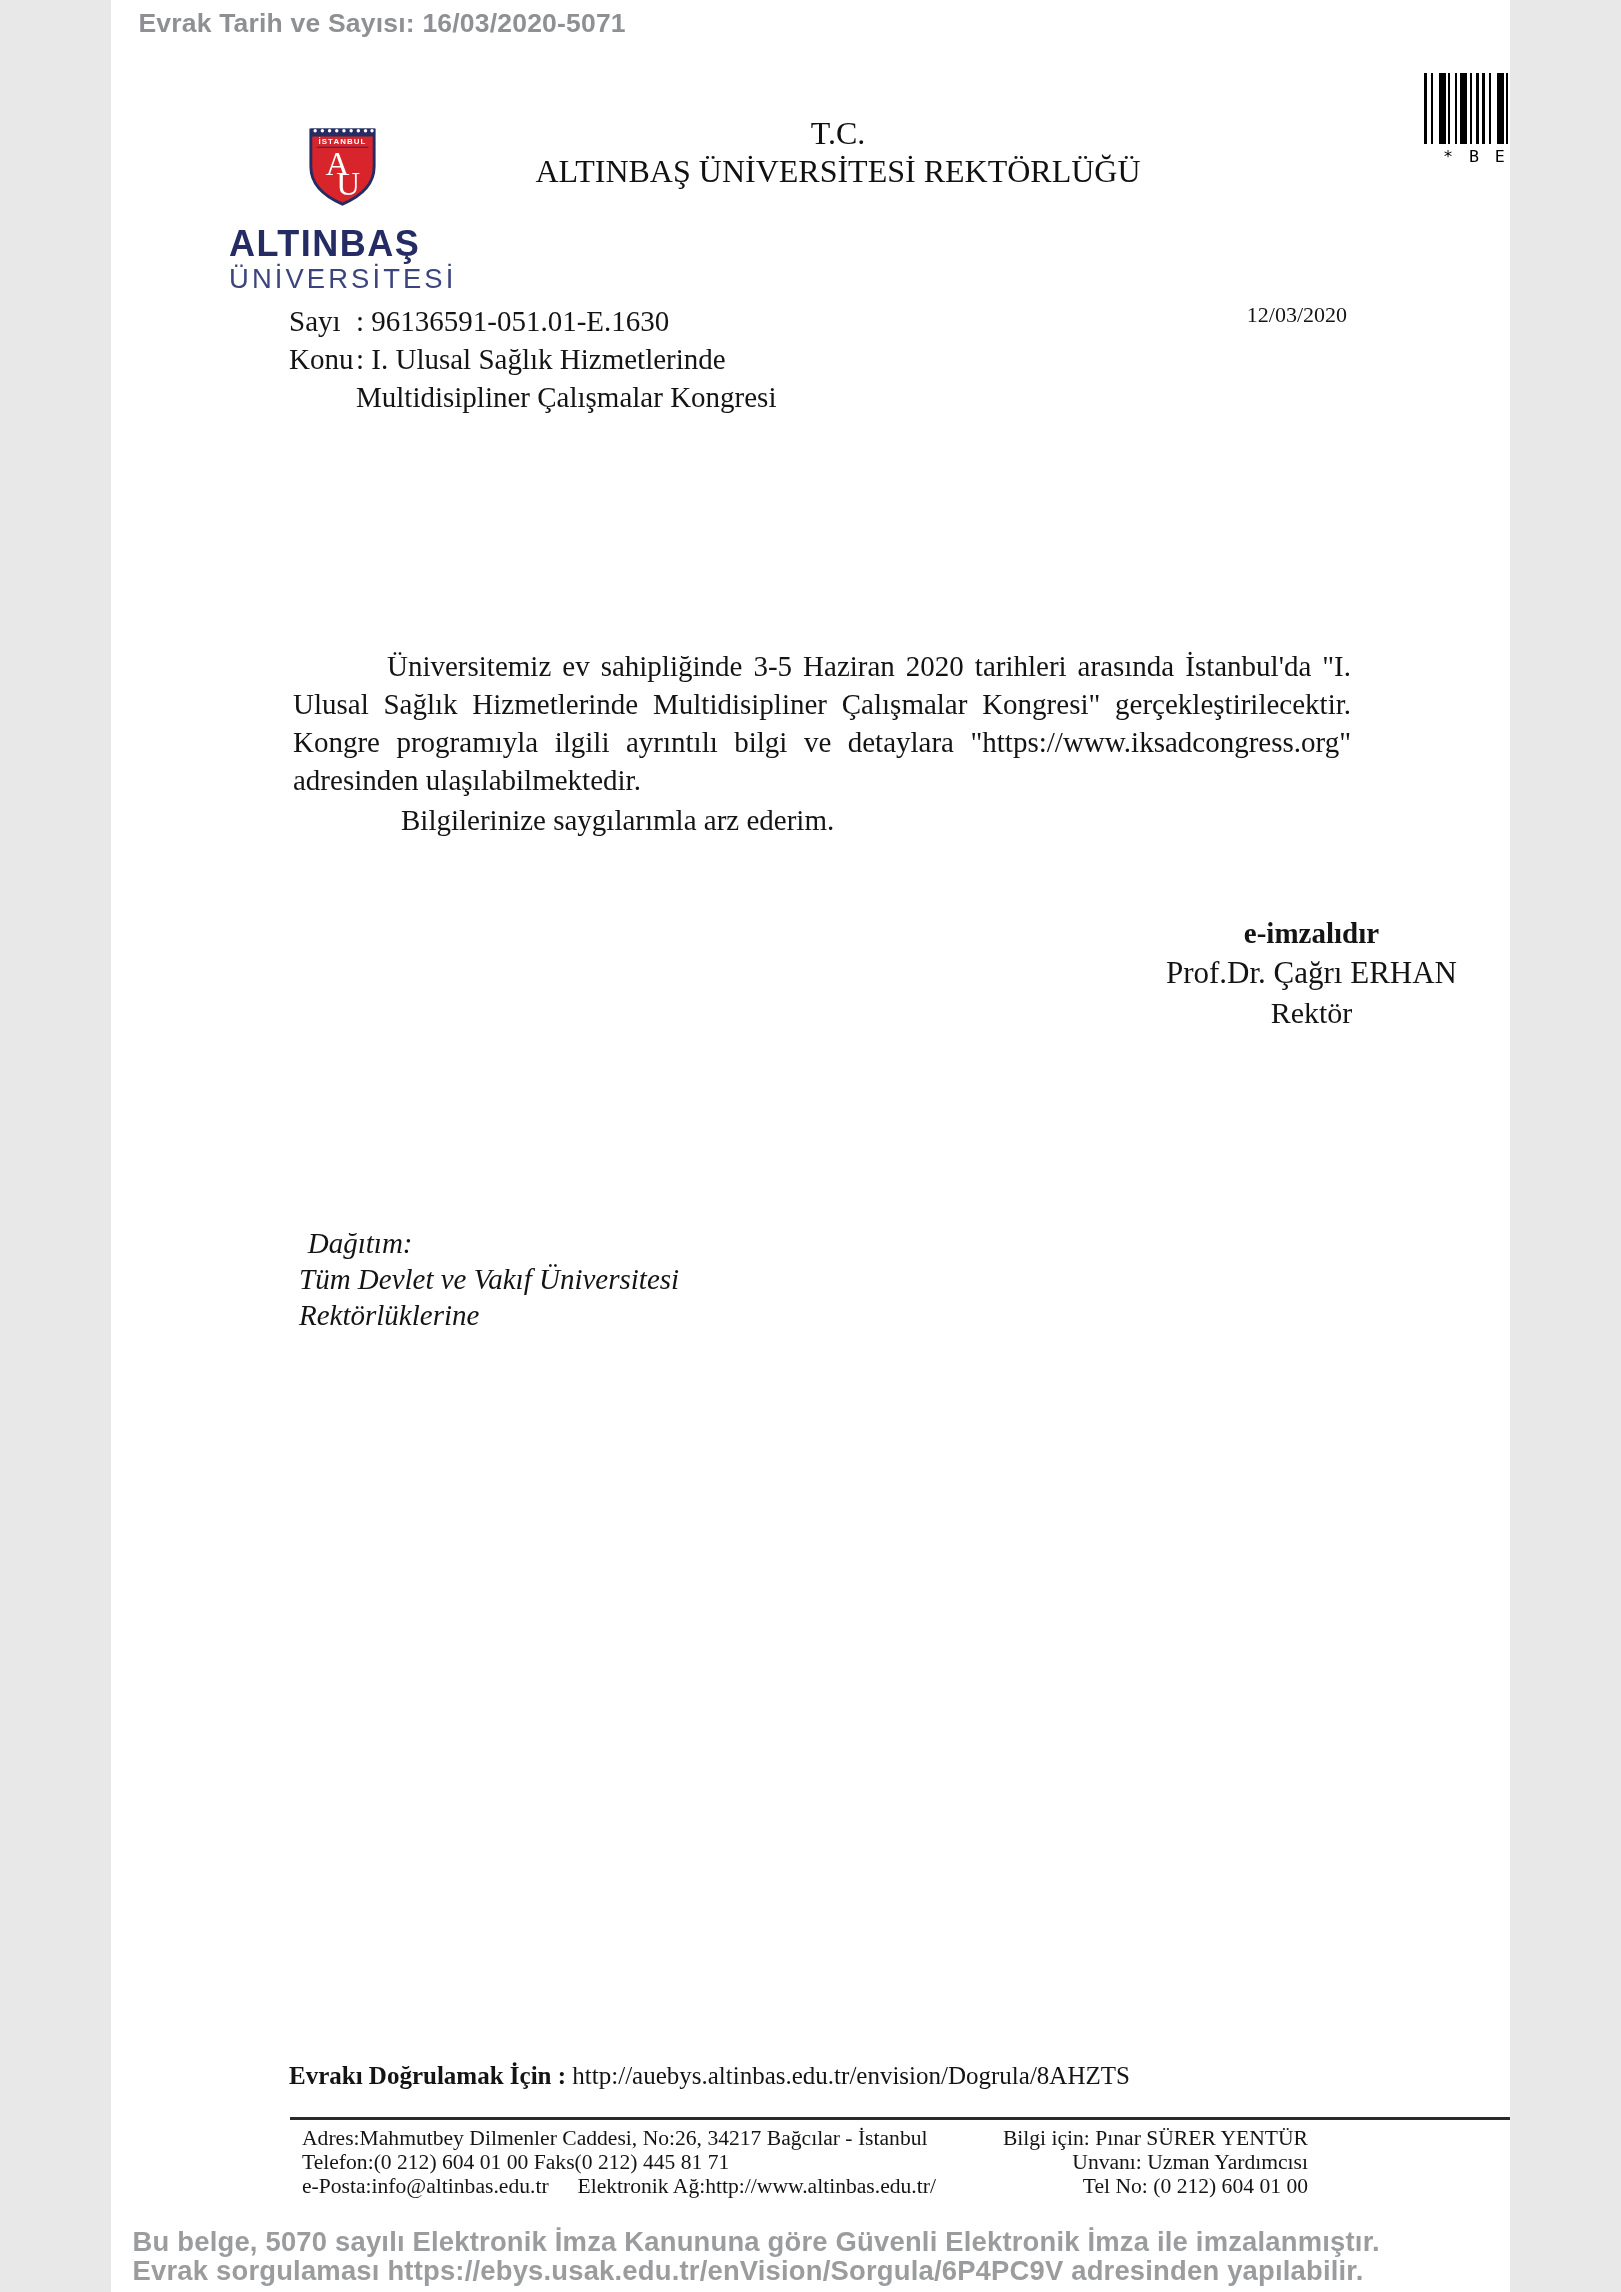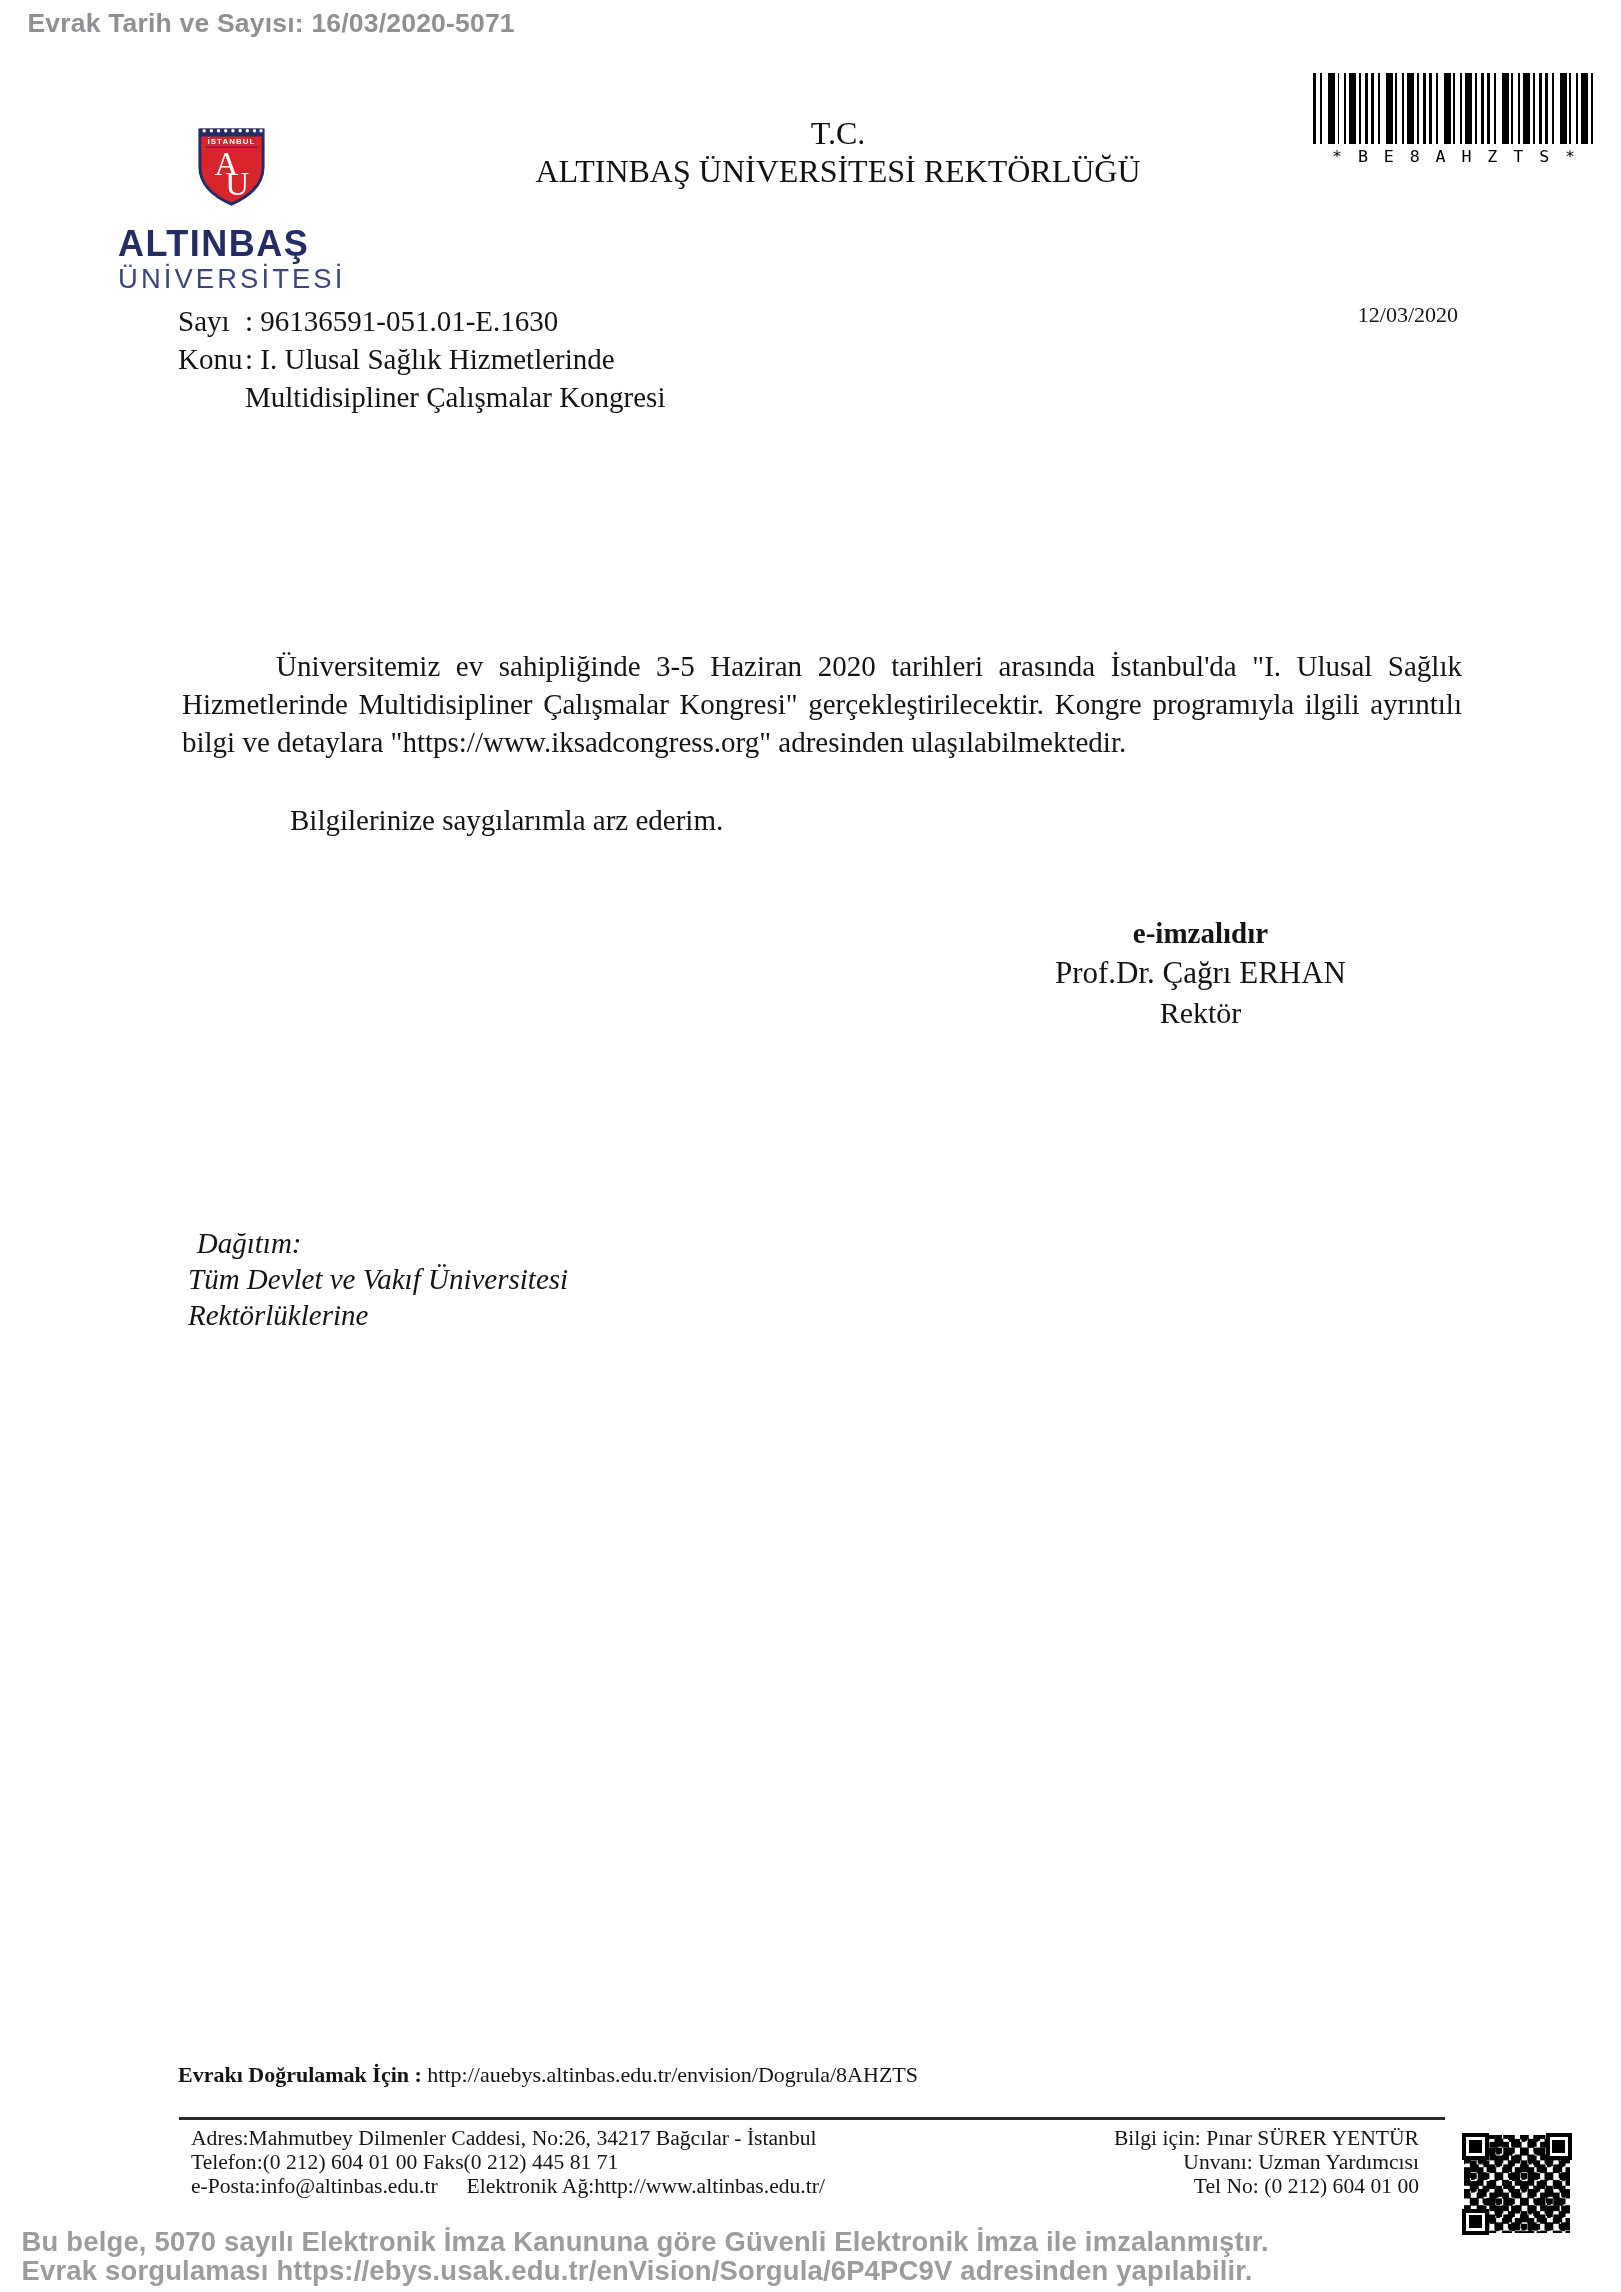--- a/index.html
+++ b/index.html
@@ -1,18 +1,18 @@
 <!DOCTYPE html>
 <html><head>
 <meta charset="utf-8">
 <style>
   * { margin:0; padding:0; box-sizing:border-box; }
   body { background:#e8e8e8; font-family:"Liberation Serif","DejaVu Serif",serif; }
   .page {
-    position:relative; width:1621px; height:2293px; margin:0 auto;
+    position:relative; width:1399px; height:2293px; margin:0 auto;
     background:#ffffff; color:#141414; overflow:hidden;
   }
 
   
   .stamp-top {
     position:absolute; left:27.4px; top:7.8px;
     font-family:"Liberation Sans","DejaVu Sans",sans-serif;
     font-weight:bold; font-size:26.5px; color:#8e9093; letter-spacing:0.2px;
   }
 
@@ -75,21 +75,21 @@
 
   .signature { position:absolute; left:931px; width:539px; top:913px; text-align:center; line-height:40px; }
   .signature .esign { font-weight:bold; font-size:29px; }
   .signature .name  { font-size:31px; }
   .signature .title { font-size:30px; }
 
   .distribution { position:absolute; left:188px; top:1225px; font-size:29px; line-height:36px;font-style:italic; }
   .distribution .dlabel { padding-left:8.8px; }
 
   
-  .verify { position:absolute; left:178px; top:2062px; font-size:22px; }
+  .verify { position:absolute; left:178px; top:2062px; font-size:25px; }
   .verify .vlabel { font-weight:bold; }
   .footer-rule { position:absolute; left:179px; top:2117px; width:1266px; height:2.9px; background:#2a2a2a; }
   .footer-left  { position:absolute; left:191px;  top:2126px; font-size:21.6px; line-height:24px; }
   .footer-right { position:absolute; right:202px; top:2126px; font-size:21.6px; line-height:24px; text-align:right; }
   .gap-left { margin-left:23.5px; }
 
   
   .qr { position:absolute; left:1462px; top:2133px; width:110px; height:102px; background:#fff; }
   .qr .qr-noise {
     position:absolute; inset:2px;

